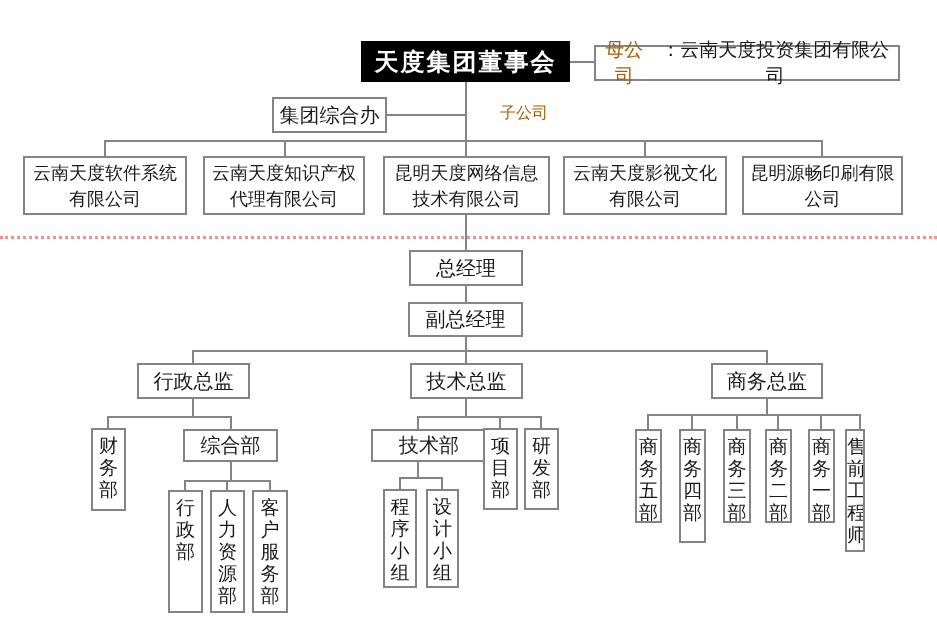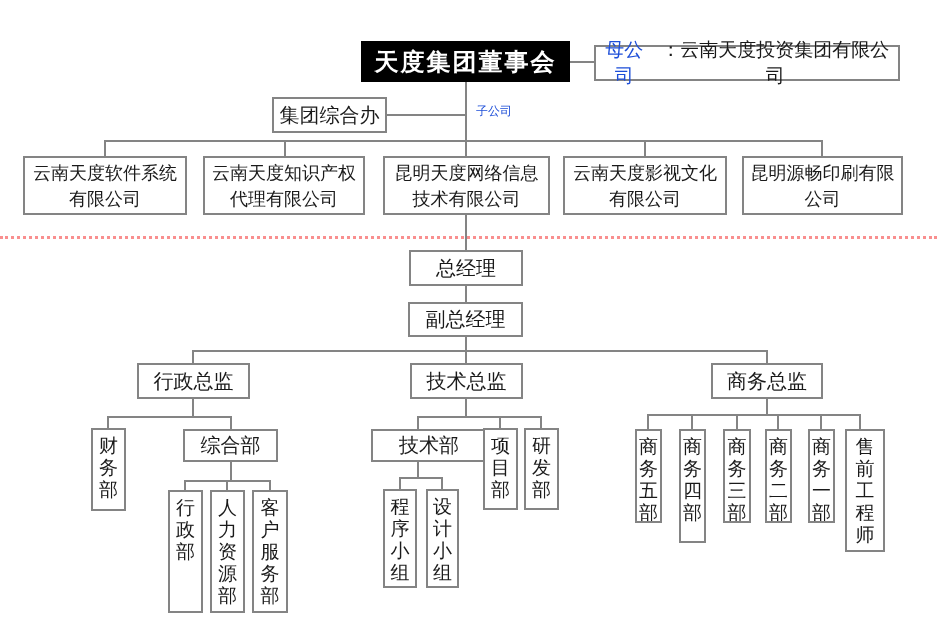--- a/index.html
+++ b/index.html
@@ -18,26 +18,26 @@
     background:#000; border-color:#000; color:#fff;
     font-size:24px; font-weight:bold; letter-spacing:2px;
   }
   .parent { font-size:19px; }
   .company { font-size:18px; line-height:26px; white-space:pre-line; }
   .vbox {
     position:absolute; box-sizing:border-box; border:2px solid #848484;
     background:#fff; text-align:center; font-size:19px; line-height:22px;
     padding-top:5px; word-break:break-all; overflow:hidden;
   }
-  .red { color:#1d4ed8; }
+  .red { color:#a16207; }
   .sep {
     position:absolute; left:0; top:236px; width:937px; height:0;
     border-top:3px dotted #f98f8f;
   }
-  .sublabel { position:absolute; left:476px; top:103px; font-size:12px; }
+  .sublabel { position:absolute; left:500px; top:103px; font-size:16px; }
 </style>
 </head>
 <body>
 
 <div class="stage">
 
   <div class="ln" style="left:465px;top:82px;width:2px;height:74px"></div>
   <div class="ln" style="left:570px;top:61px;width:24px;height:2px"></div>
   <div class="ln" style="left:387px;top:114px;width:78px;height:2px"></div>
   <div class="ln" style="left:105px;top:140px;width:718px;height:2px"></div>
@@ -119,15 +119,15 @@
   <div class="vbox" style="left:483px;top:428px;width:35px;height:82px">项目部</div>
   <div class="vbox" style="left:524px;top:428px;width:35px;height:82px">研发部</div>
   <div class="vbox" style="left:383px;top:489px;width:34px;height:99px">程序小组</div>
   <div class="vbox" style="left:426px;top:489px;width:33px;height:99px">设计小组</div>
 
   <div class="vbox" style="left:635px;top:429px;width:27px;height:94px">商务五部</div>
   <div class="vbox" style="left:679px;top:429px;width:27px;height:114px">商务四部</div>
   <div class="vbox" style="left:723px;top:429px;width:28px;height:94px">商务三部</div>
   <div class="vbox" style="left:765px;top:429px;width:27px;height:94px">商务二部</div>
   <div class="vbox" style="left:808px;top:429px;width:27px;height:94px">商务一部</div>
-  <div class="vbox" style="left:845px;top:429px;width:40px;height:123px">售前工程师</div>
+  <div class="vbox" style="left:845px;top:429px;width:20px;height:123px">售前工程师</div>
 
 </div>
 
 </body></html>

